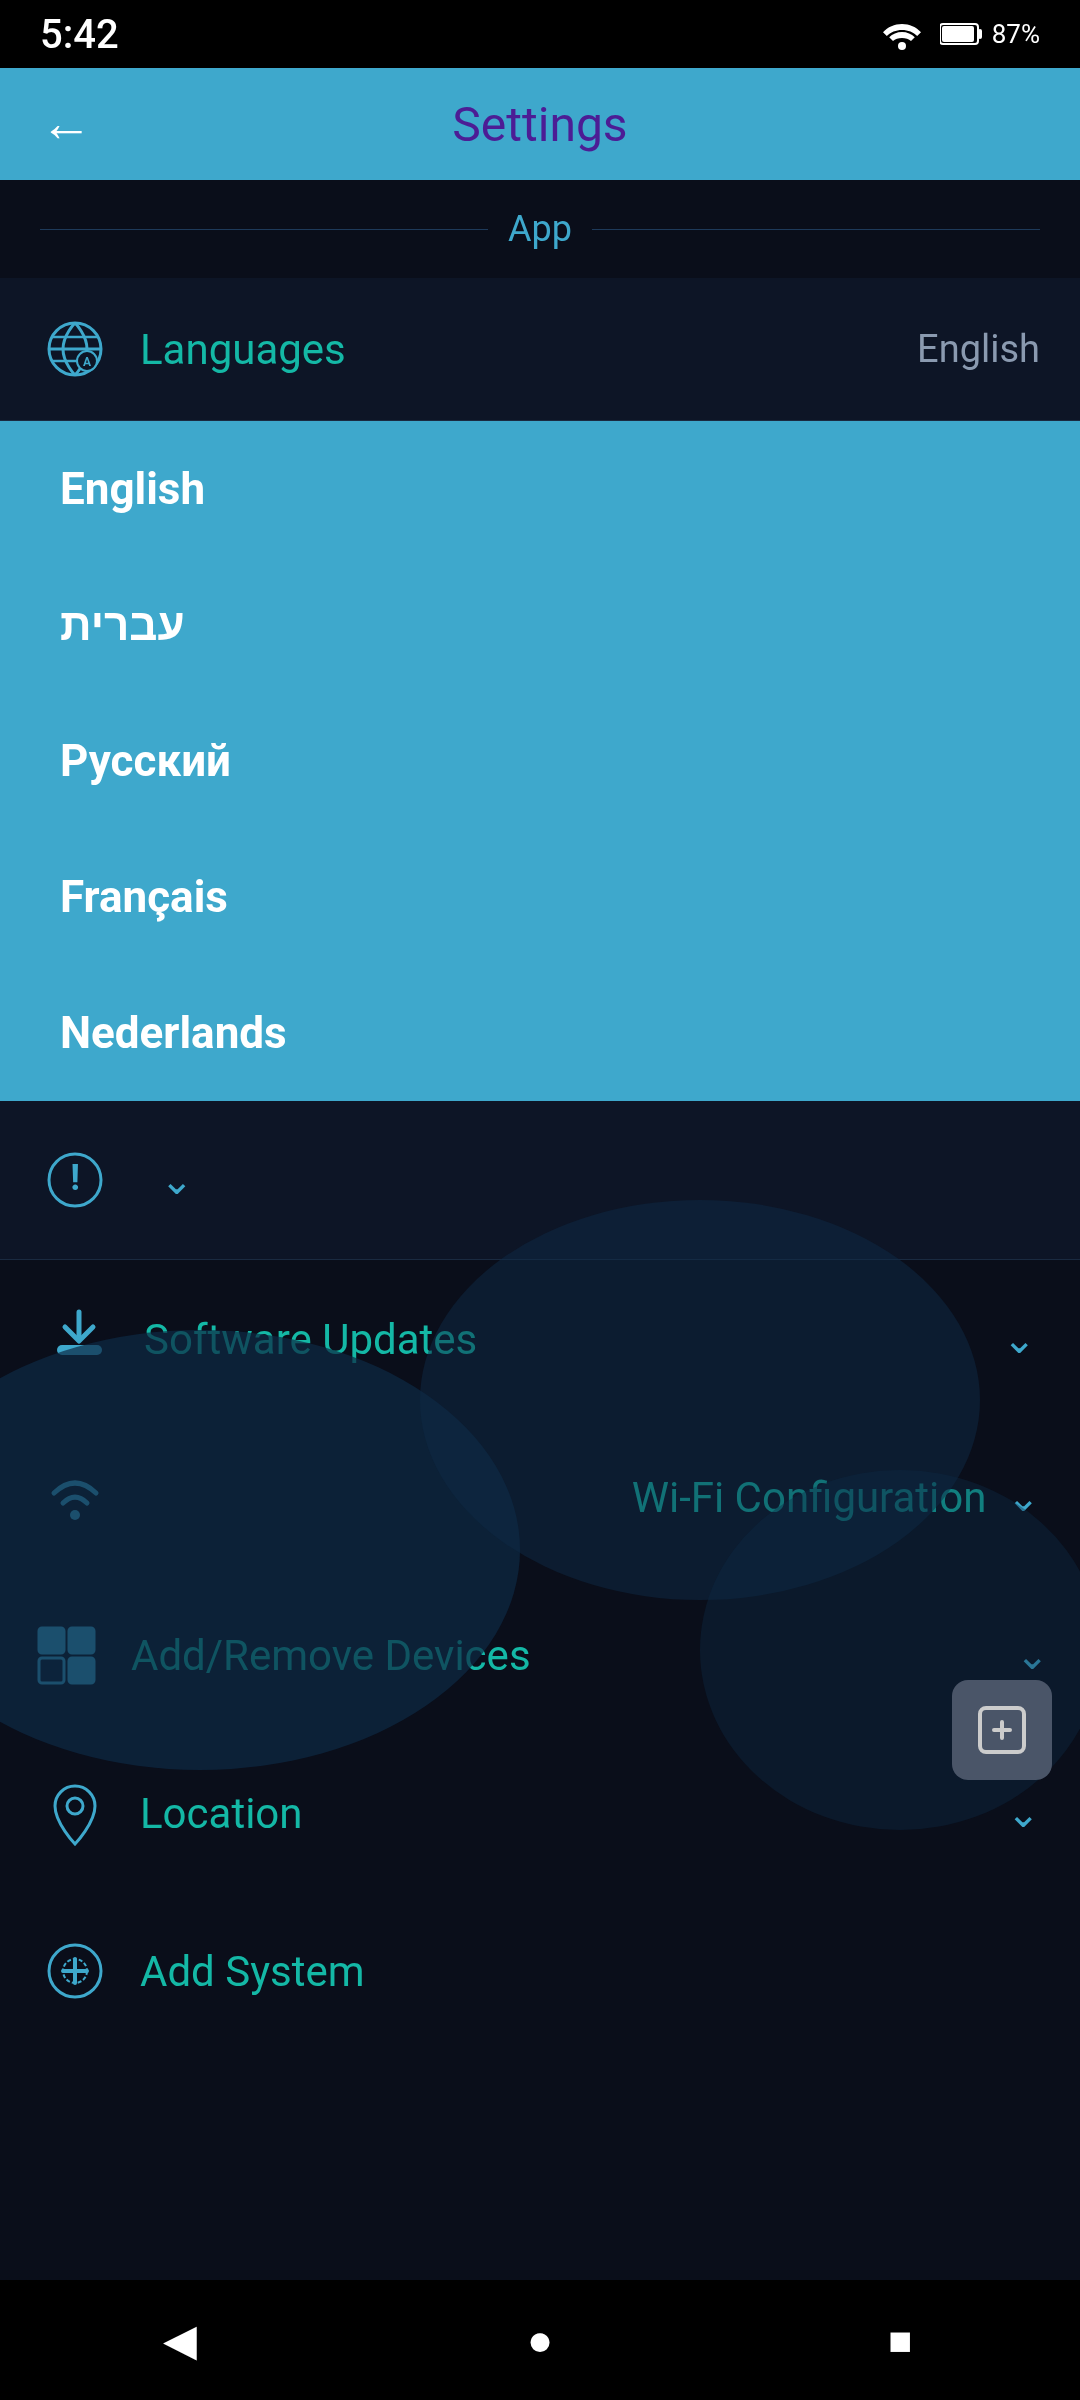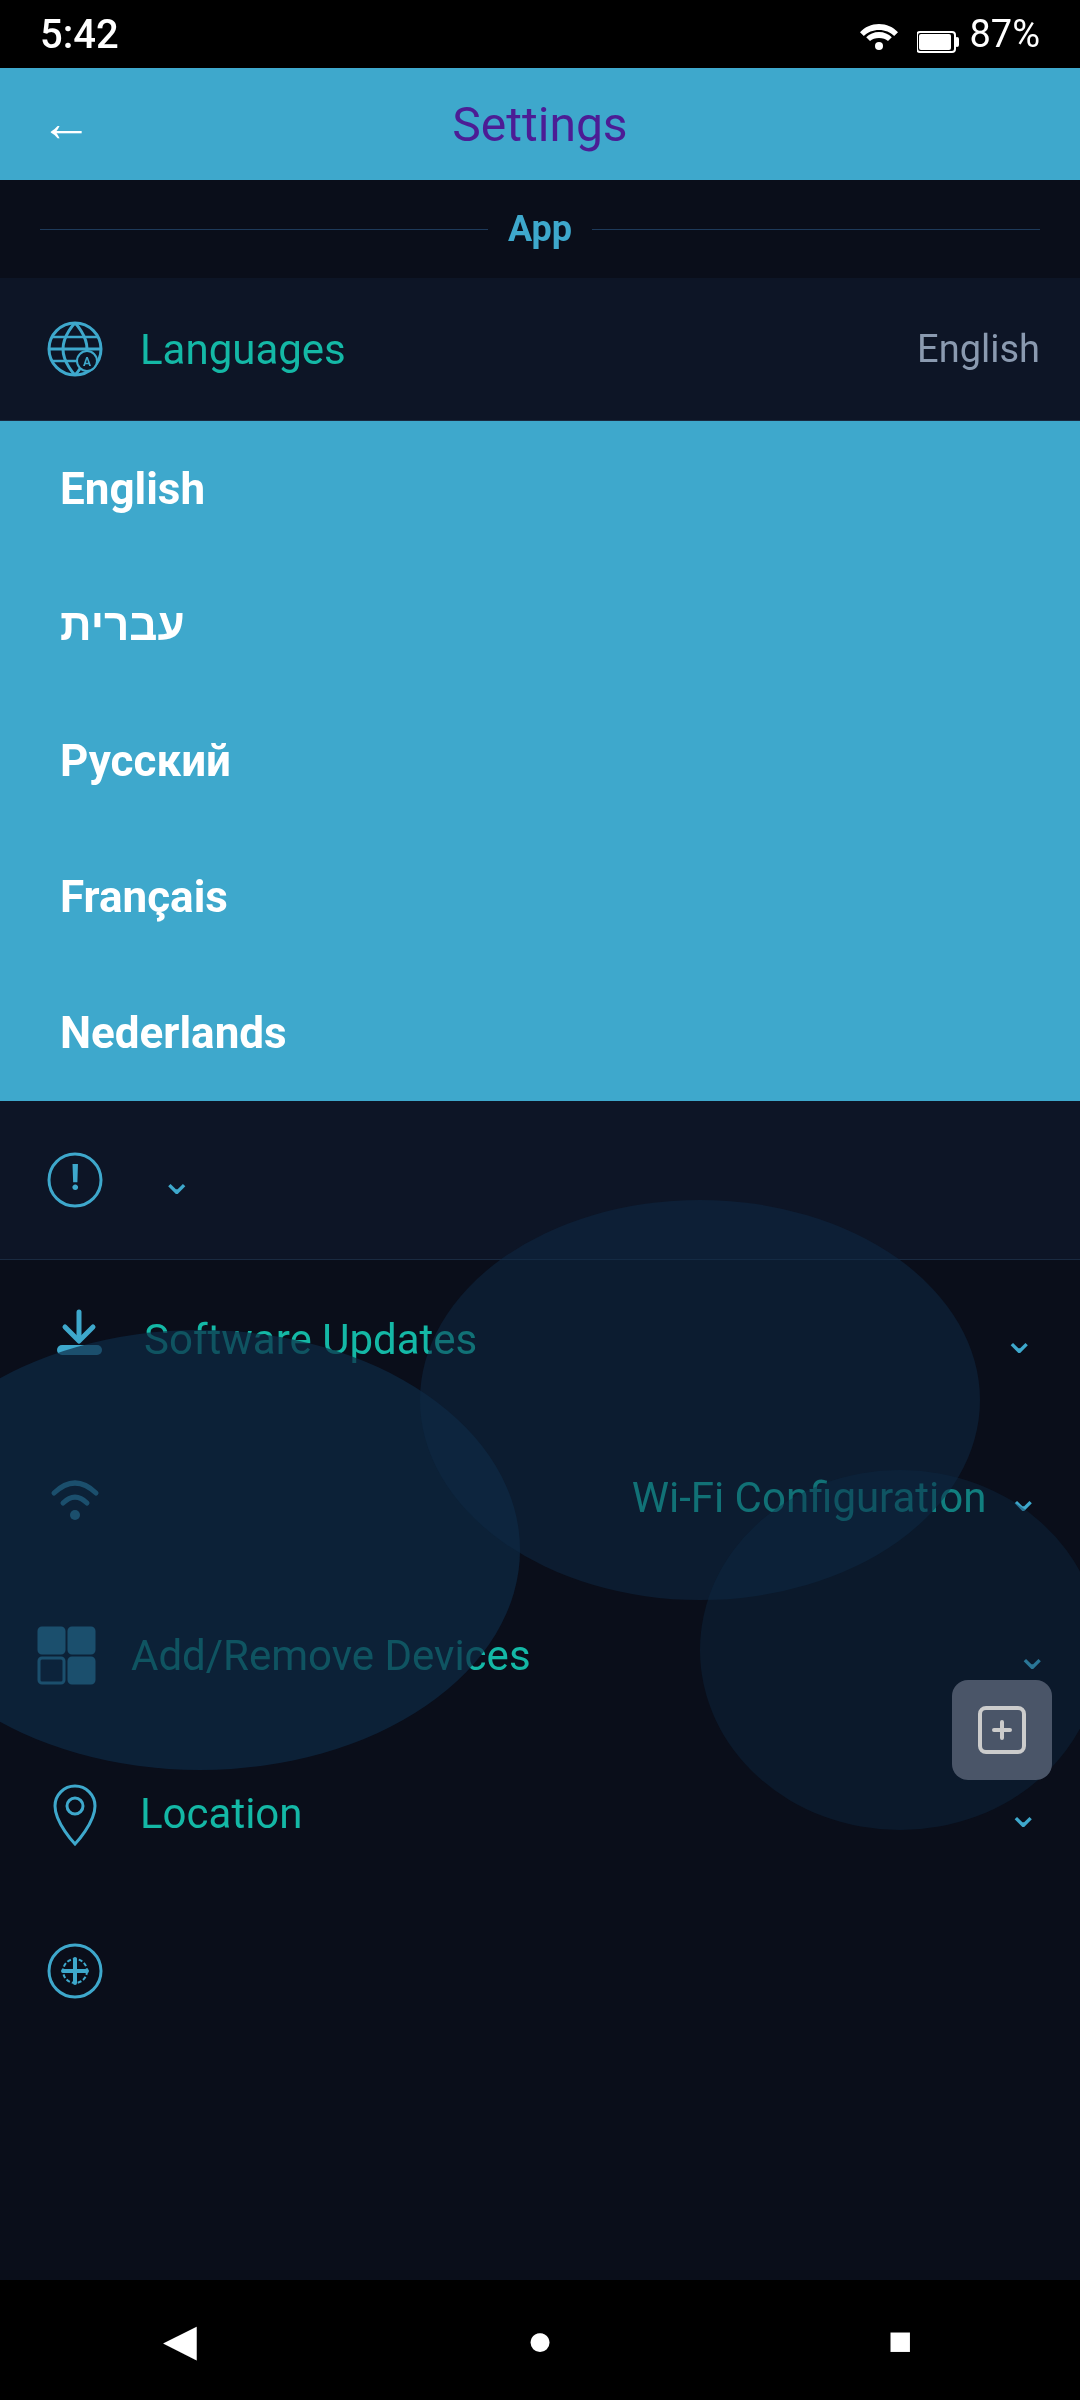--- a/index.html
+++ b/index.html
@@ -38,23 +38,23 @@
       gap: 16px;
     }
 
     .wifi-icon {
       width: 44px;
       height: 36px;
     }
 
     .battery-icon {
       display: flex;
-      align-items: flex-end;
+      align-items: center;
       gap: 8px;
-      font-size: 38px;
+      font-size: 26px;
       color: #ffffff;
     }
 
     
     .top-bar {
       width: 100%;
       height: 112px;
       background-color: #3ea8cc;
       display: flex;
       align-items: center;
@@ -88,21 +88,21 @@
 
     .section-line {
       height: 1px;
       background-color: #1e3a5a;
       flex: 1;
     }
 
     .section-label {
       font-size: 36px;
       color: #3ea8cc;
-      font-weight: 700;
+      font-weight: 400;
     }
 
     
     .settings-row {
       display: flex;
       align-items: center;
       padding: 36px 40px;
       background-color: #0d1526;
       border-bottom: 1px solid #1a2a40;
     }
@@ -342,20 +342,21 @@
   </div>
 
   <div class="settings-row" style="background-color:transparent; border-bottom:none; padding: 44px 40px;">
     <div class="row-icon">
       <svg width="65" height="65" viewBox="0 0 65 65" fill="none">
         <circle cx="32" cy="32" r="26" stroke="#3ea8cc" stroke-width="3"></circle>
         <path d="M32 20 L32 44 M20 32 L44 32" stroke="#3ea8cc" stroke-width="4" stroke-linecap="round"></path>
         <circle cx="32" cy="32" r="12" stroke="#3ea8cc" stroke-width="2" stroke-dasharray="4 2"></circle>
       </svg>
     </div>
+    <span class="row-label">Add System</span>
   </div>
 
 </div>
 
 <div class="floating-btn">
   <svg width="60" height="60" viewBox="0 0 60 60" fill="none">
     <rect x="8" y="8" width="44" height="44" rx="6" stroke="#cccccc" stroke-width="4"></rect>
     <path d="M22 30 L38 30 M30 22 L30 38" stroke="#cccccc" stroke-width="4" stroke-linecap="round"></path>
   </svg>
 </div>

